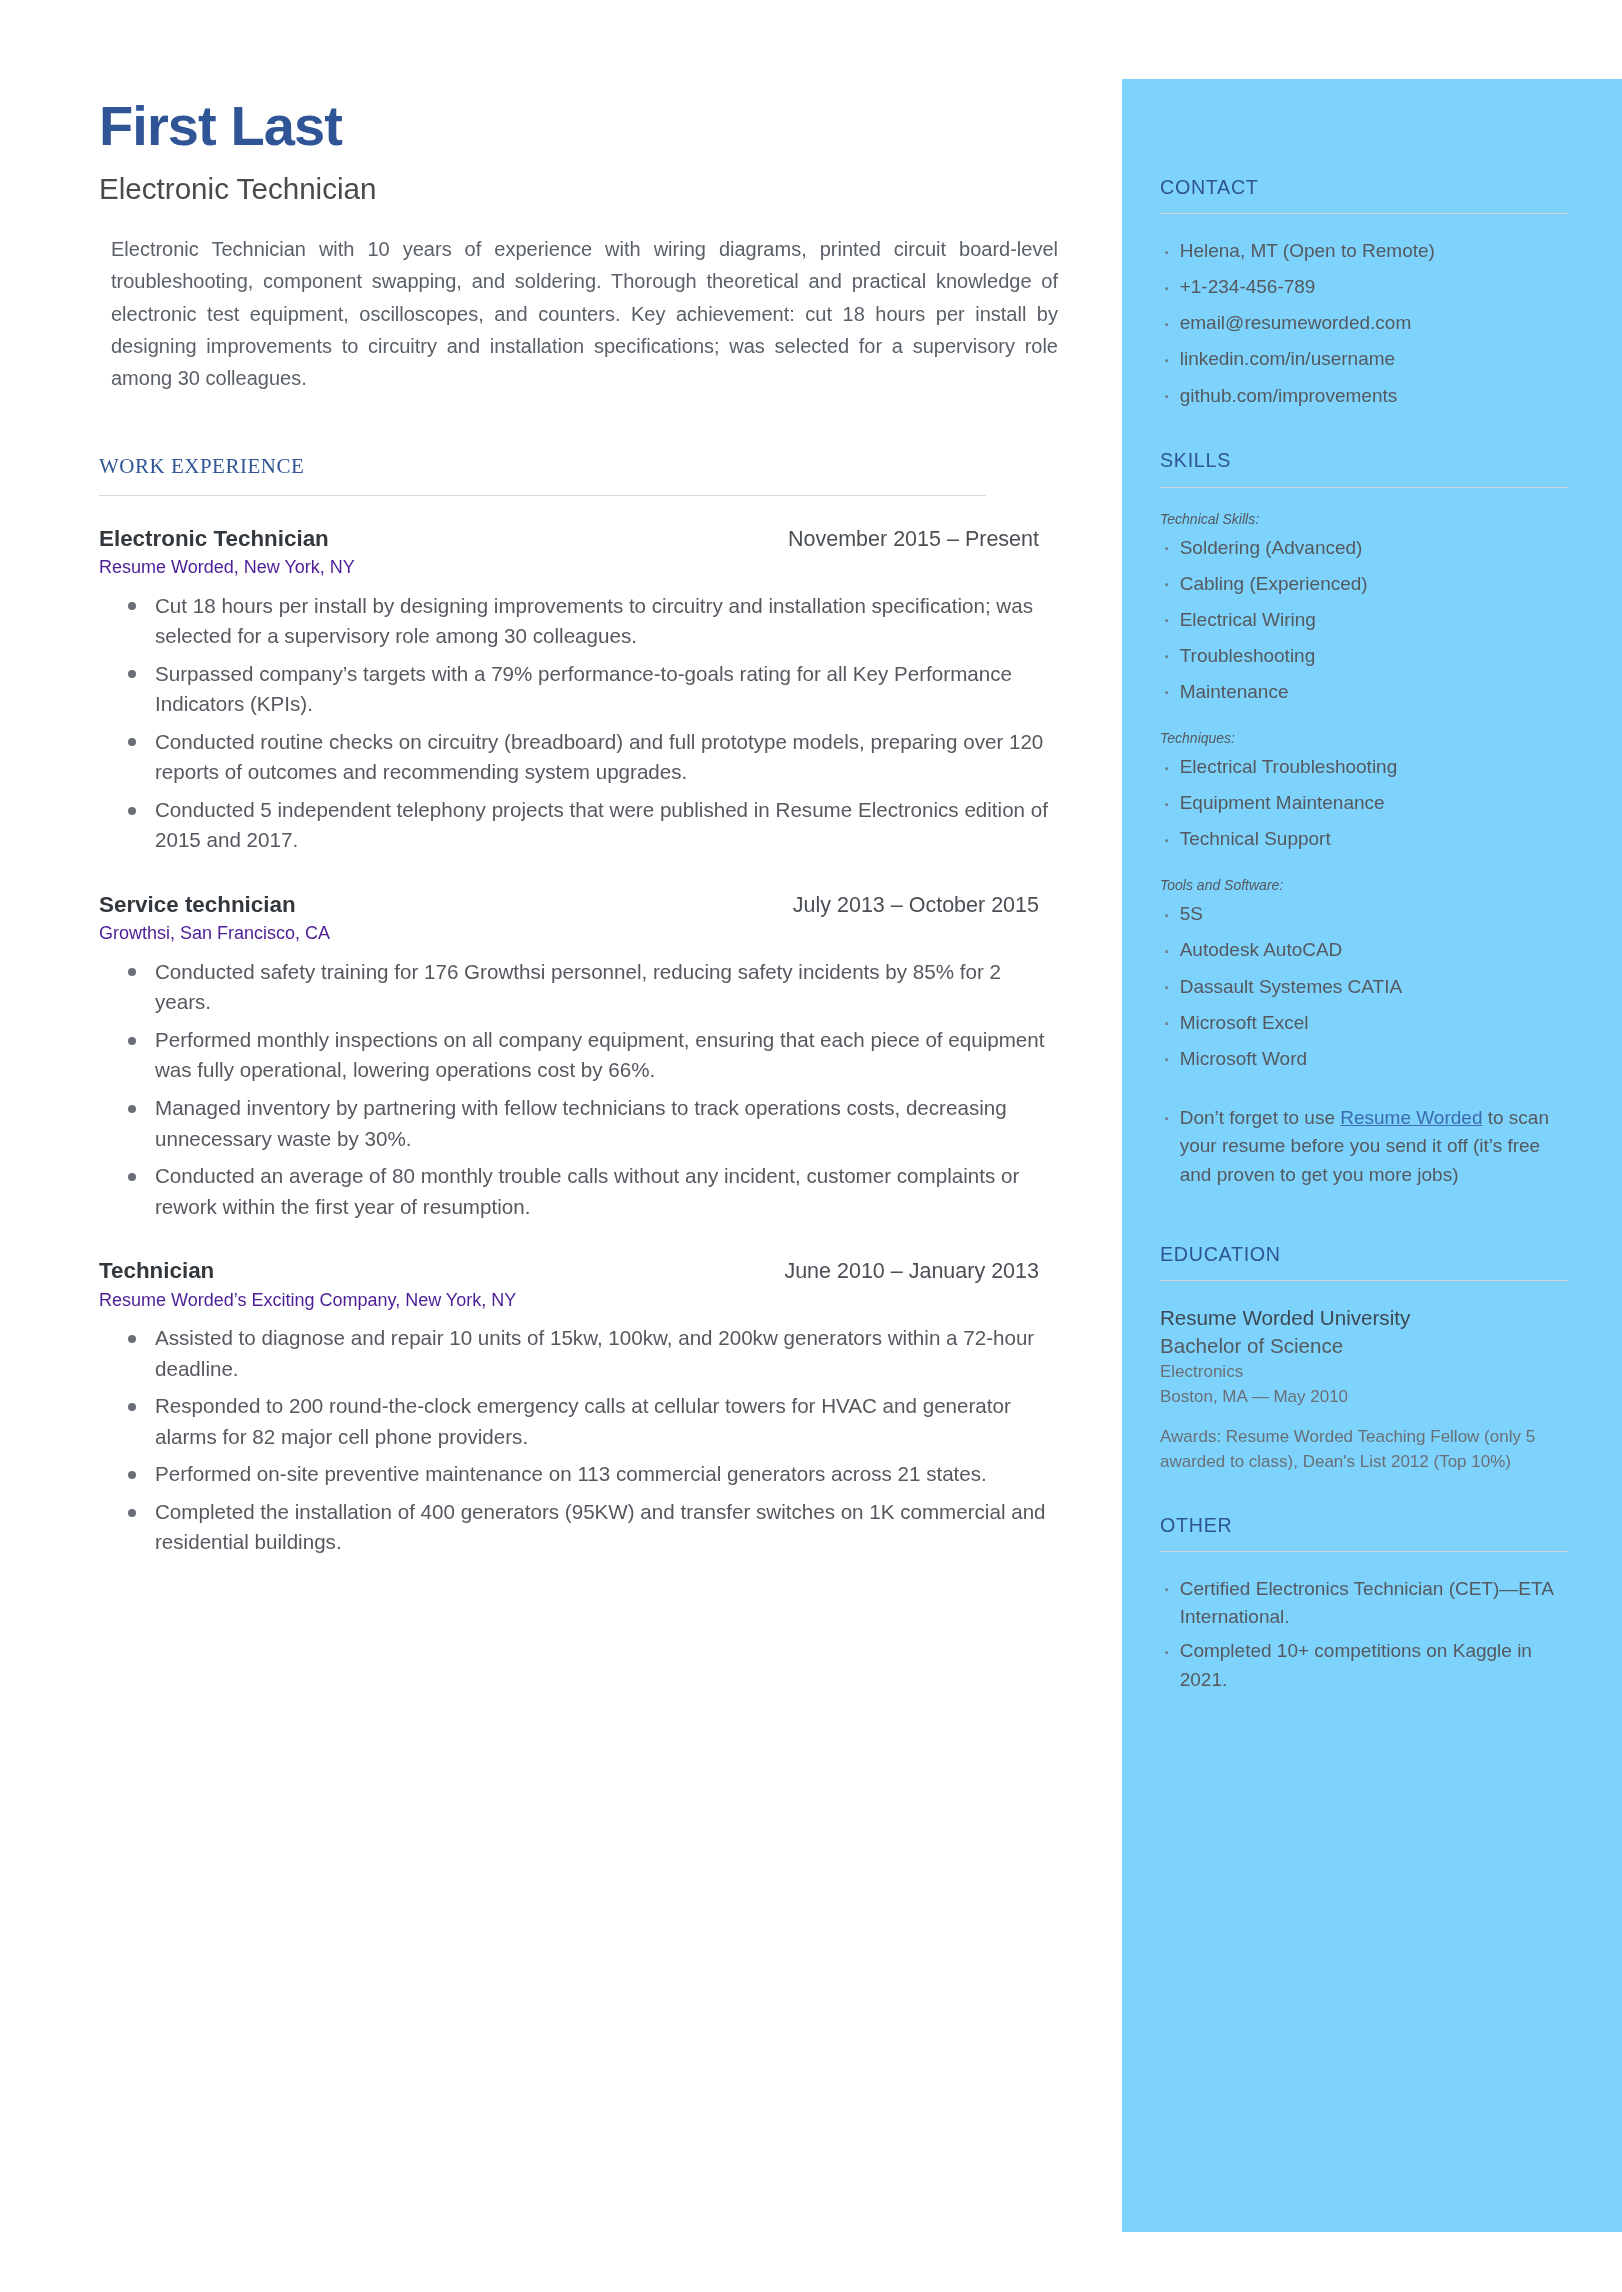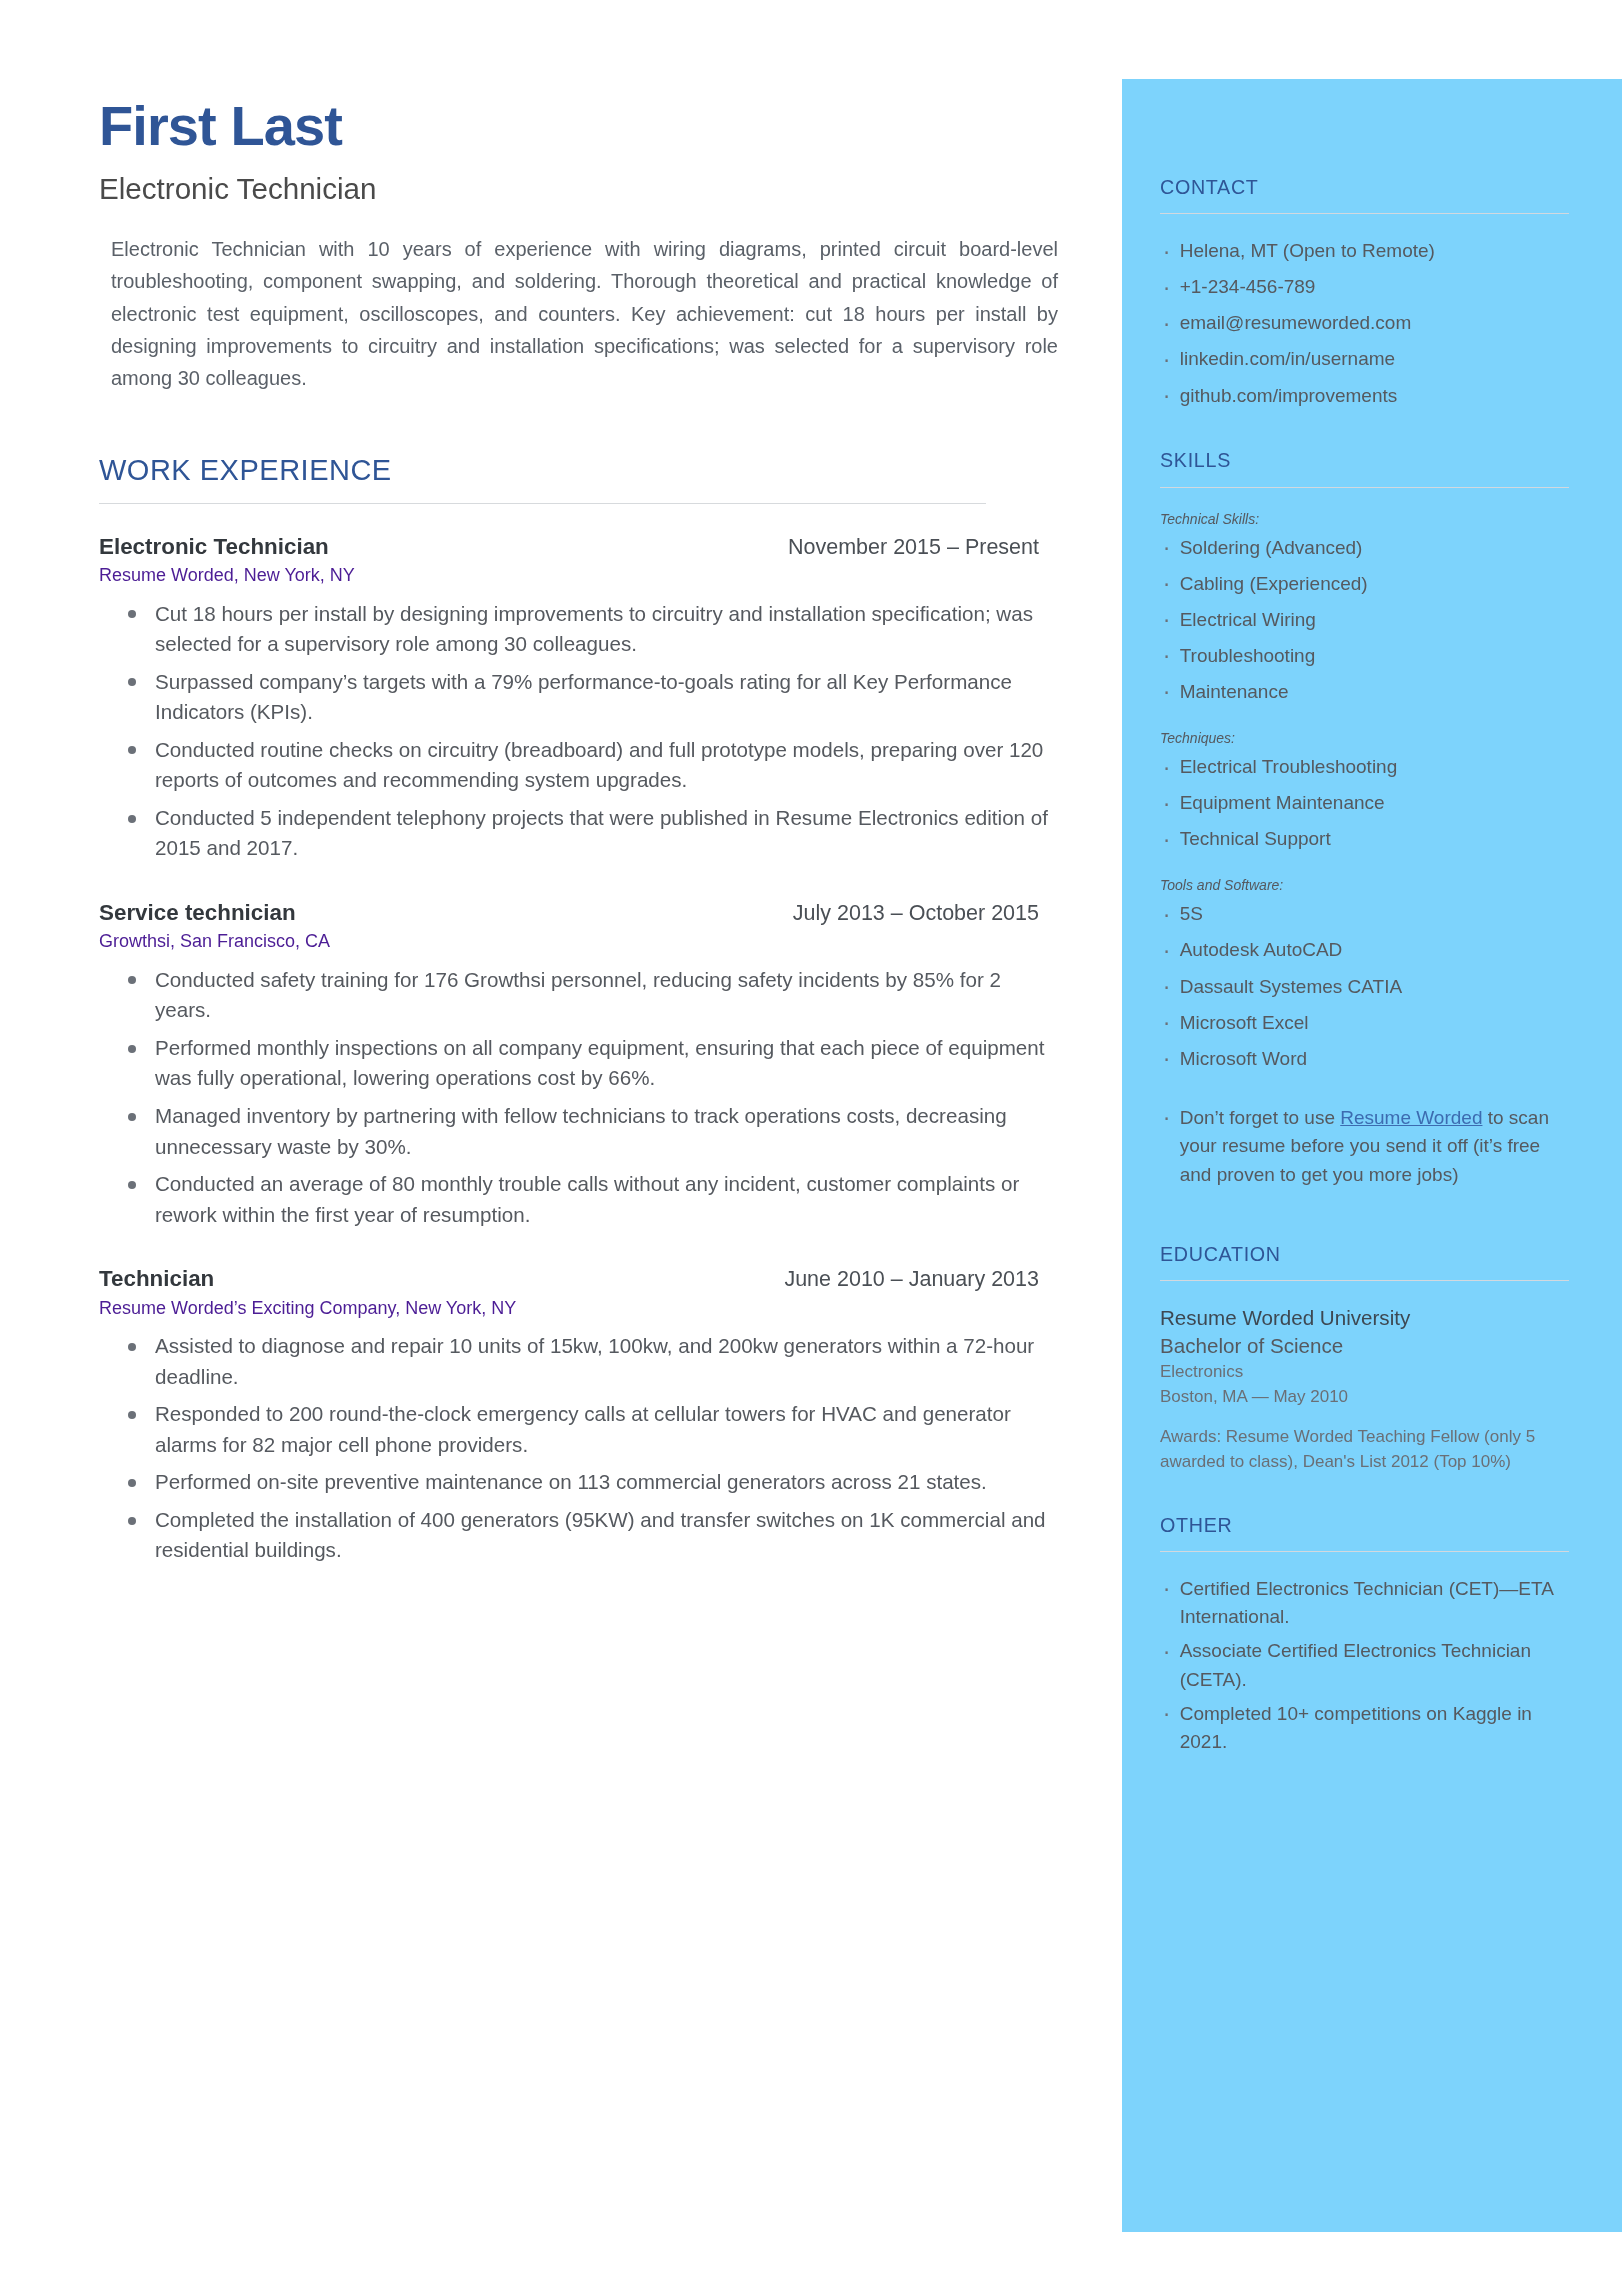--- a/index.html
+++ b/index.html
@@ -44,25 +44,26 @@
   }
   .summary {
     font-size: 20px;
     line-height: 1.62;
     color: #5a6068;
     text-align: justify;
     margin: 12px;
     max-width: 976px;
   }
   .section-heading {
-    font-size: 29px;
+    font-size: 21px;
     color: #2f5596;
     letter-spacing: 0.5px;
     margin: 59px 0 16px 0;
     font-weight: 400;
+    font-family: Liberation Serif, serif;
   }
   .rule {
     border: 0;
     border-top: 0.9px solid #d7dadd;
     margin: 0 0 30px 0;
     max-width: 887px;
   }
   .job {
     margin-bottom: 9px;
   }
@@ -341,19 +342,18 @@
       <div class="edu-degree">Bachelor of Science</div>
       <div class="edu-small">Electronics</div>
       <div class="edu-small">Boston, MA — May 2010</div>
       <div class="edu-awards">Awards: Resume Worded Teaching Fellow (only 5 awarded to class), Dean's List 2012 (Top 10%)</div>
     </div>
 
     <div class="side-block">
       <div class="side-heading">OTHER</div>
       <hr class="side-rule">
       <div class="other-item">Certified Electronics Technician (CET)—ETA International.</div>
-      <div class="other-item">Associate Certified Electronics Technician (CETA).</div>
       <div class="other-item">Completed 10+ competitions on Kaggle in 2021.</div>
     </div>
 
   </div>
 </div>
 
 
 </body></html>

